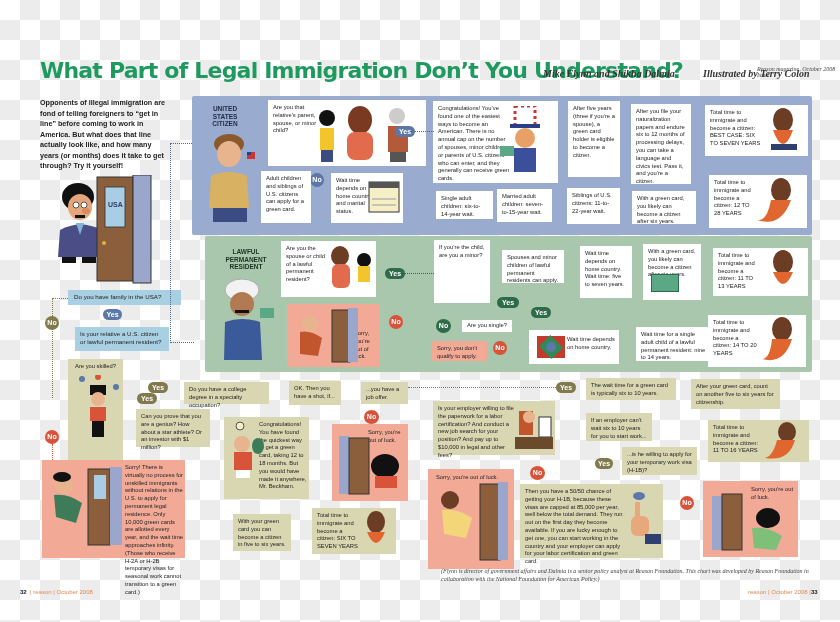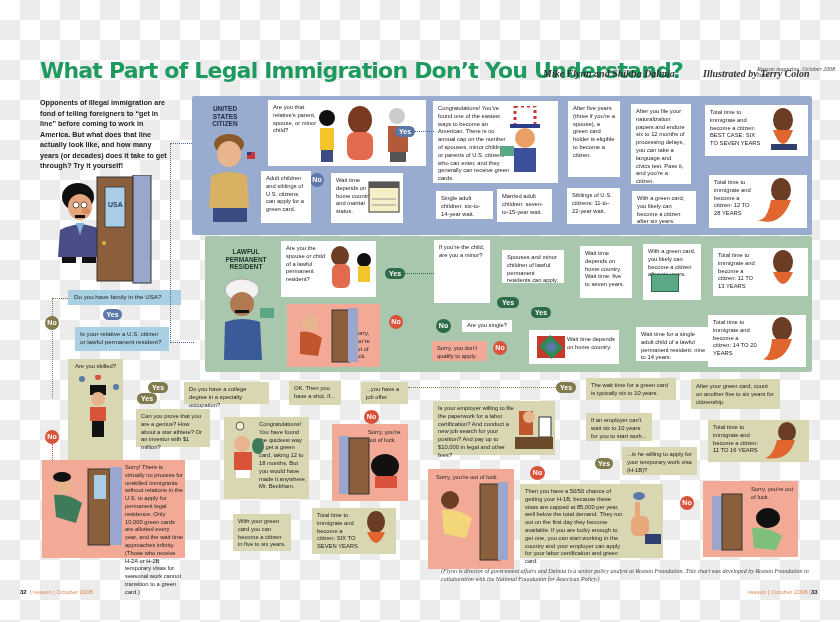--- a/index.html
+++ b/index.html
@@ -51,21 +51,21 @@
   .folio-num { font-size: 6px; font-weight: bold; color: #222; }
 </style>
 </head>
 <body>
 
 <div class="abs mag-tag" style="left:757px;top:66px;">Reason magazine, October 2008 Issue</div>
 <div class="abs title" style="left:40px;top:58px;">What Part of Legal Immigration Don’t You  Understand?</div>
 <div class="abs byline" style="left:543px;top:68px;">Mike Flynn and Shikha Dalmia</div>
 <div class="abs byline" style="left:703px;top:68px;">Illustrated by Terry Colon</div>
 
-<div class="abs intro" style="left:40px;top:98px;width:128px;">Opponents of illegal immigration are fond of telling foreigners to “get in line” before coming to work in America. But what does that line actually look like, and how many years (or decades) does it take to get through? Try it yourself!</div>
+<div class="abs intro" style="left:40px;top:98px;width:128px;">Opponents of illegal immigration are fond of telling foreigners to “get in line” before coming to work in America. But what does that line actually look like, and how many years (or months) does it take to get through? Try it yourself!</div>
 
 <div class="fig" style="left:50px;top:175px;width:70px;height:90px;">
   <svg width="70" height="90" viewBox="0 0 70 90">
     <ellipse cx="28" cy="22" rx="16" ry="14" fill="#111"></ellipse>
     <ellipse cx="30" cy="32" rx="12" ry="13" fill="#e4a67a"></ellipse>
     <circle cx="26" cy="30" r="3" fill="#fff" stroke="#000" stroke-width=".6"></circle>
     <circle cx="34" cy="30" r="3" fill="#fff" stroke="#000" stroke-width=".6"></circle>
     <ellipse cx="36" cy="36" rx="4" ry="3" fill="#d98a60"></ellipse>
     <rect x="25" y="40" width="10" height="3" fill="#111"></rect>
     <path d="M10 55 Q30 44 52 55 L54 82 L8 82 Z" fill="#4a4d86"></path>

